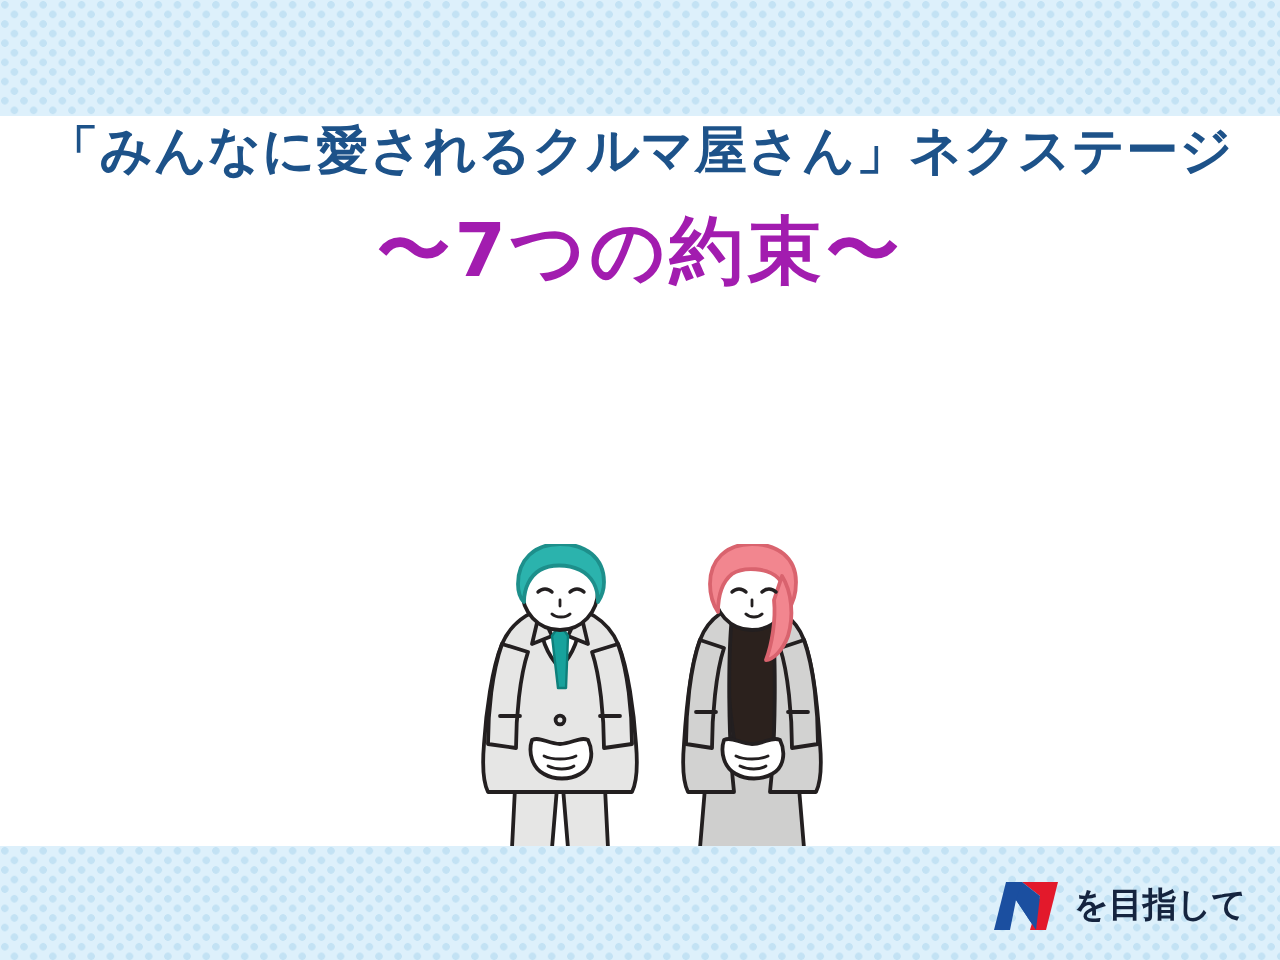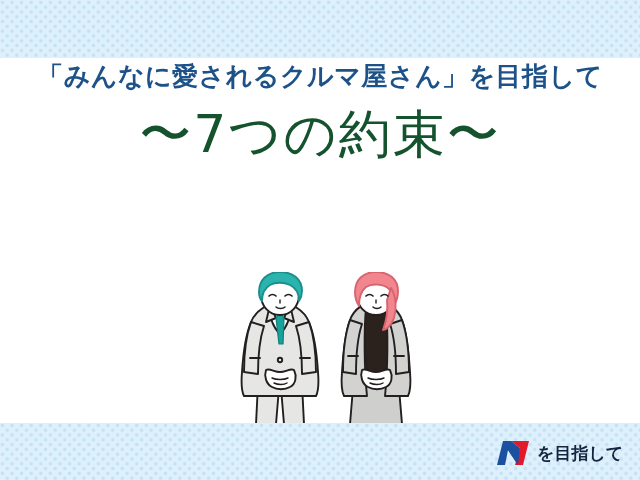--- a/index.html
+++ b/index.html
@@ -61,24 +61,24 @@
     font-weight: bold;
     letter-spacing: 0.5px;
     color: #1d5289;
     line-height: 1.1;
     white-space: nowrap;
   }
   #headline-2 {
     display: block;
     margin-top: 16px;
     font-family: "DejaVu Sans", "Liberation Sans", sans-serif;
-    font-size: 52px;
-    font-weight: normal;
+    font-size: 37px;
+    font-weight: bold;
     letter-spacing: 2px;
-    color: #14532d;
+    color: #a21caf;
     line-height: 1.05;
     white-space: nowrap;
   }
 
   
   #illustration {
     position: absolute;
     left: 236px;
     top: 272px;
     width: 190px;
@@ -110,21 +110,21 @@
 </head>
 <body>
 
 <div id="stage">
 
   <div id="band-top" class="dot-band"></div>
 
   <div id="panel"></div>
 
   <div id="headline-wrap">
-    <span id="headline-1">「みんなに愛されるクルマ屋さん」を目指して</span>
+    <span id="headline-1">「みんなに愛されるクルマ屋さん」ネクステージ</span>
     <span id="headline-2">〜7つの約束〜</span>
   </div>
 
   <div id="illustration">
     <svg width="190" height="152" viewBox="0 0 190 152" xmlns="http://www.w3.org/2000/svg">
       <g stroke="#231f20" stroke-width="1.9" stroke-linecap="round" stroke-linejoin="round" fill="none">
 
         <g>
 
           <path d="M22 112 L20 152 L40 152 L43 116 Z" fill="#e6e6e5"></path>

